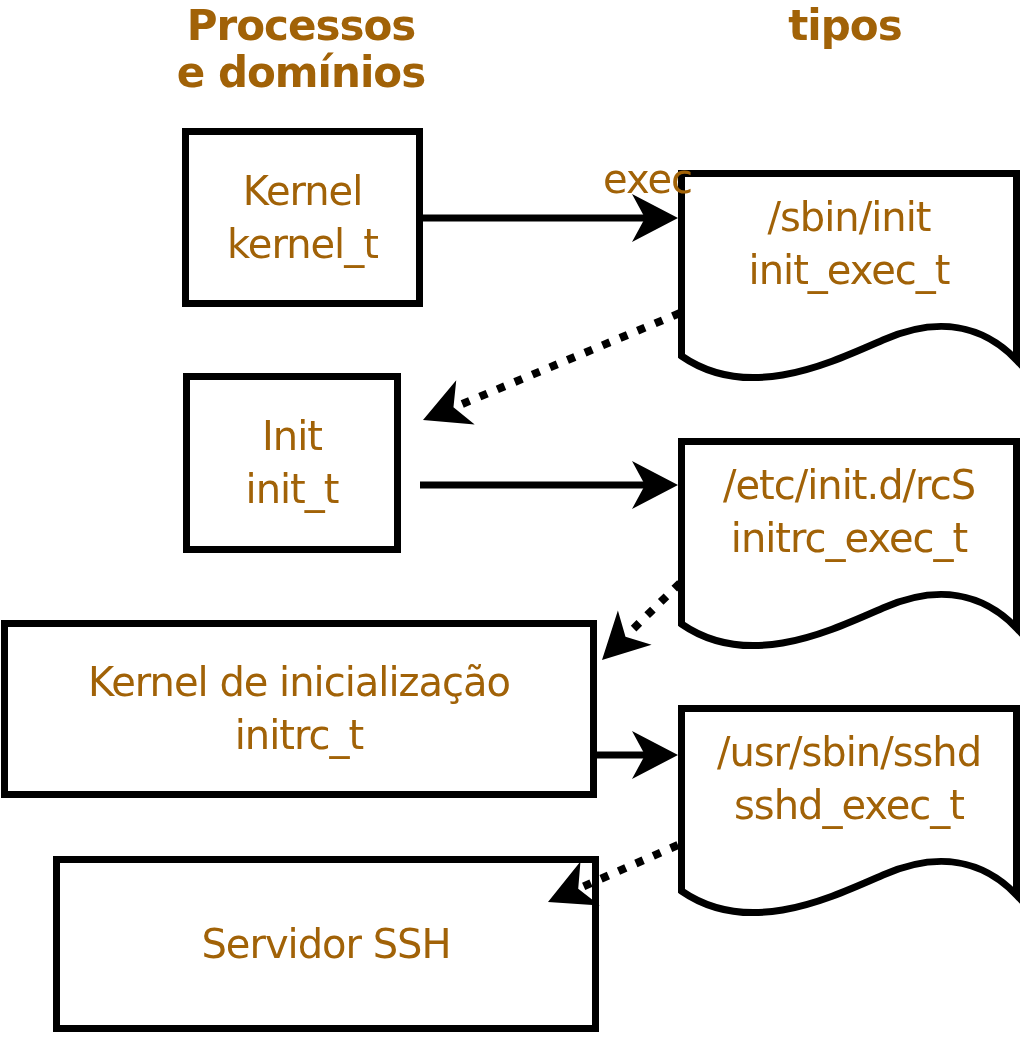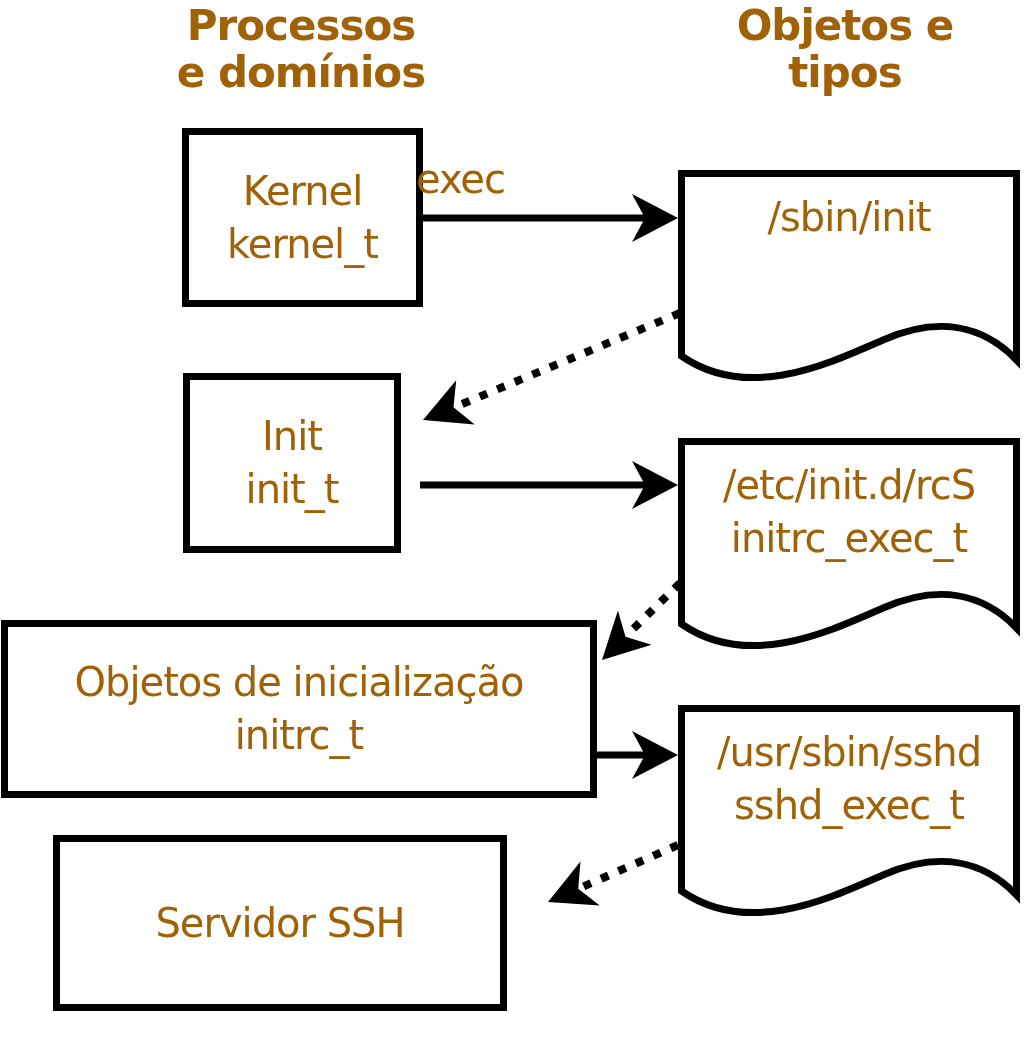--- a/index.html
+++ b/index.html
@@ -42,21 +42,21 @@
     justify-content: center;
     text-align: center;
     font-size: 40px;
     line-height: 53px;
     letter-spacing: -1px;
     z-index: 1;
   }
   #box-kernel   { left: 182px; top: 128px;  width: 241px; height: 179px; }
   #box-init     { left: 183px; top: 373px;  width: 218px; height: 180px; }
   #box-scripts  { left: 1px;   top: 620px;  width: 596px; height: 178px; }
-  #box-sshd     { left: 53px;  top: 835px;  width: 454px; height: 176px; }
+  #box-sshd     { left: 53px;  top: 856px;  width: 546px; height: 176px; }
 
   .doc {
     position: absolute;
     width: 342px;
     height: 220px;
     z-index: 1;
   }
   #doc-init  { left: 678px; top: 170px; }
   #doc-rcs   { left: 678px; top: 438px; }
   #doc-sshd  { left: 678px; top: 705px; }
@@ -74,65 +74,65 @@
   .doc-text div { display: block; }
 
   #arrow-layer {
     position: absolute;
     left: 0; top: 0;
     z-index: 3;
     pointer-events: none;
   }
   #exec-label {
     position: absolute;
-    left: 416px;
+    left: 432px;
     top: 156px;
     width: 260px;
-    text-align: left;
+    text-align: right;
     font-size: 40px;
     letter-spacing: -1px;
     z-index: 2;
   }
 </style>
 </head>
 <body>
 
 <div class="canvas">
 
   <div class="col-header" id="left-header">
     <span>Processos</span>
     <span>e domínios</span>
   </div>
   <div class="col-header" id="right-header">
-    <span>Objetos e</span>
     <span>tipos</span>
   </div>
 
   <div class="pbox" id="box-kernel">
     <div>Kernel</div>
     <div>kernel_t</div>
   </div>
   <div class="pbox" id="box-init">
     <div>Init</div>
     <div>init_t</div>
   </div>
   <div class="pbox" id="box-scripts">
-    <div>Objetos de inicialização</div>
+    <div>Kernel de inicialização</div>
     <div>initrc_t</div>
   </div>
   <div class="pbox" id="box-sshd">
     <div>Servidor SSH</div>
   </div>
 
   <div class="doc" id="doc-init">
     <svg width="342" height="220" viewBox="0 0 342 220">
       <path d="M3.5 3.5 H338.5 V190 C305 155 260 146 205 170 C150 194 70 232 3.5 186 Z" fill="#ffffff" stroke="#000000" stroke-width="7"></path>
     </svg>
     <div class="doc-text">
       <div>/sbin/init</div>
+      <div>init_exec_t</div>
     </div>
   </div>
   <div class="doc" id="doc-rcs">
     <svg width="342" height="220" viewBox="0 0 342 220">
       <path d="M3.5 3.5 H338.5 V190 C305 155 260 146 205 170 C150 194 70 232 3.5 186 Z" fill="#ffffff" stroke="#000000" stroke-width="7"></path>
     </svg>
     <div class="doc-text">
       <div>/etc/init.d/rcS</div>
       <div>initrc_exec_t</div>
     </div>

